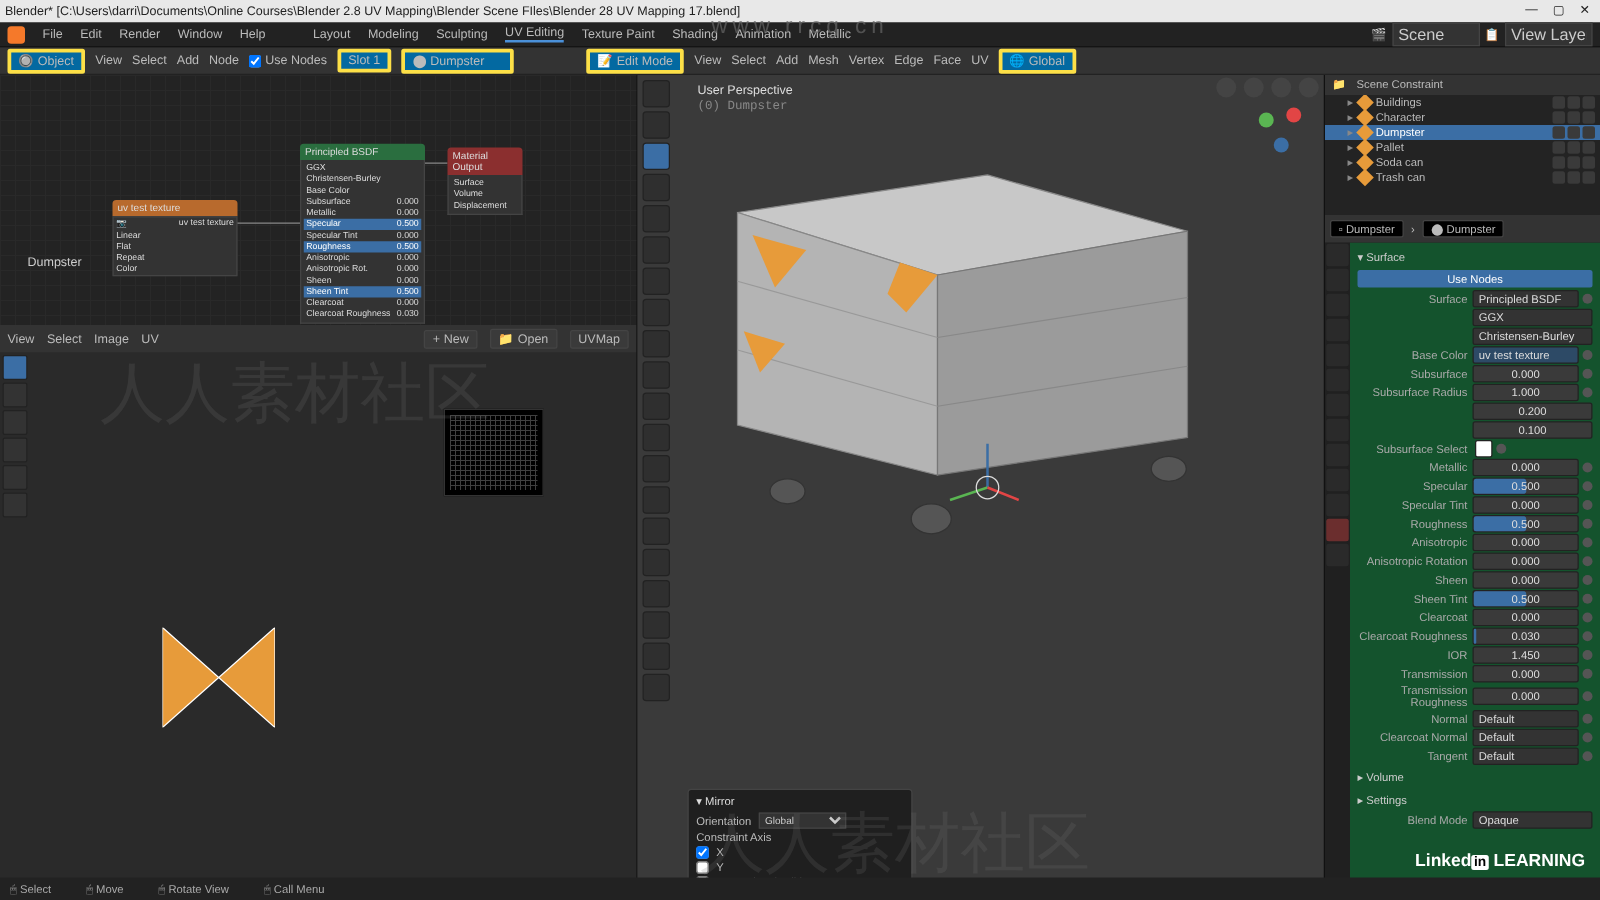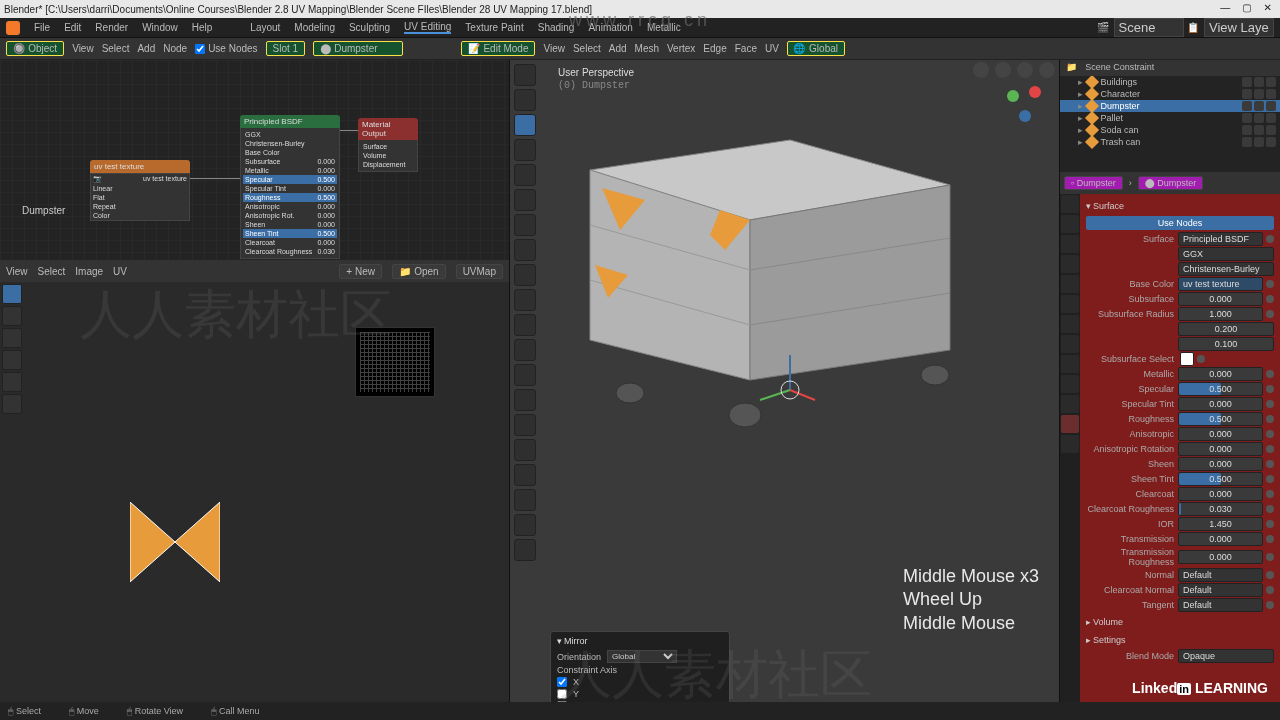--- a/index.html
+++ b/index.html
@@ -8,21 +8,21 @@
 .titlebar { height: 18px; background: #e8e8e8; color: #222; display: flex; align-items: center; font-size: 10px; padding: 0 4px; }
 .titlebar .winbtns { position: absolute; right: 0; top: 0; display: flex; gap: 12px; padding: 2px 8px; }
 .titlebar .winbtns span { cursor: pointer; }
 
 .menubar { height: 20px; background: #222; border-bottom: 1px solid #111; display: flex; align-items: center; padding: 0 6px; gap: 14px; font-size: 10px; }
 .menubar .icon { width: 14px; height: 14px; background: #f5792a; border-radius: 3px; }
 .menubar .scene-sel { margin-left: auto; display: flex; gap: 4px; align-items: center; }
 .menubar .scene-sel input { background: #333; border: 1px solid #444; color: #ccc; font-size: 13px; padding: 1px 4px; width: 70px; }
 
 .toolbar { height: 22px; background: #333; border-bottom: 1px solid #222; display: flex; align-items: center; padding: 0 6px; gap: 8px; font-size: 10px; }
-.toolbar .sel { background: #14532d; border: 1px solid #fde047; padding: 1px 6px; border-radius: 2px; }
+.toolbar .sel { background: #0369a1; border: 3px solid #fde047; padding: 1px 6px; border-radius: 2px; }
 .toolbar .chk { display: flex; align-items: center; gap: 3px; }
 .toolbar input[type=checkbox] { width: 10px; height: 10px; }
 
 .main { display: grid; grid-template-columns: 510px 550px 220px; height: 660px; }
 
 
 .left-col { display: grid; grid-template-rows: 200px 22px 1fr; background: #2a2a2a; border-right: 1px solid #111; }
 .node-editor { position: relative; background: #232323; background-image: linear-gradient(#292929 1px, transparent 1px), linear-gradient(90deg, #292929 1px, transparent 1px); background-size: 12px 12px; overflow: hidden; }
 .node { position: absolute; border-radius: 3px; font-size: 8px; color: #ddd; }
 .node .hdr { padding: 2px 4px; border-radius: 3px 3px 0 0; font-size: 8px; }
@@ -75,29 +75,29 @@
 .right-col { background: #252525; display: grid; grid-template-rows: 16px 96px 22px 1fr; }
 .outliner-hdr { background: #333; padding: 2px 6px; font-size: 9px; display: flex; gap: 8px; }
 .outliner { background: #232323; overflow: auto; font-size: 9px; }
 .outliner .row { display: flex; align-items: center; padding: 1px 4px; gap: 4px; }
 .outliner .row.sel { background: #3b6ea5; color: #fff; }
 .outliner .ico { width: 10px; height: 10px; background: #e79b3a; transform: rotate(45deg); }
 .outliner .vis { margin-left: auto; display: flex; gap: 2px; }
 .outliner .vis span { width: 10px; height: 10px; background: #3a3a3a; border-radius: 2px; }
 
 .prop-hdr { background: #333; display: flex; align-items: center; padding: 2px 4px; gap: 6px; font-size: 9px; }
-.prop-hdr .bc { background: #a21caf; padding: 1px 6px; border: 1px solid #444; border-radius: 2px; }
+.prop-hdr .bc { background: #000000; padding: 1px 6px; border: 1px solid #444; border-radius: 2px; }
 
 .props { display: grid; grid-template-columns: 20px 1fr; overflow: hidden; }
 .prop-tabs { background: #202020; display: flex; flex-direction: column; }
 .prop-tabs .t { width: 18px; height: 18px; margin: 1px; border-radius: 2px; background: #2a2a2a; }
 .prop-tabs .t.a { background: #3b6ea5; }
 .prop-tabs .t.r { background: #6b2e2e; }
 
-.prop-body { background: #7f1d1d; overflow-y: auto; padding: 2px; font-size: 9px; }
+.prop-body { background: #14532d; overflow-y: auto; padding: 2px; font-size: 9px; }
 .prop-body .sec { color: #ccc; padding: 3px 4px; margin-top: 2px; }
 .use-nodes { background: #3b6ea5; color: #fff; text-align: center; padding: 2px; margin: 2px 4px; border-radius: 2px; }
 .field { display: flex; align-items: center; margin: 1px 4px; }
 .field .lbl { width: 92px; text-align: right; padding-right: 4px; color: #aaa; }
 .field .val { flex: 1; background: #3a3a3a; border: 1px solid #222; padding: 1px 4px; text-align: center; color: #ddd; position: relative; border-radius: 2px; }
 .field .val.sel { background: #333; text-align: left; }
 .field .val.slider::before { content: ''; position: absolute; left: 0; top: 0; height: 100%; background: #3b6ea5; border-radius: 2px; }
 .field .val.slider.s50::before { width: 50%; }
 .field .val.slider.s3::before { width: 3%; }
 .field .val.slider span { position: relative; }
@@ -364,25 +364,20 @@
       <ellipse cx="80" cy="283" rx="14" ry="10" fill="#555" stroke="#333"></ellipse>
       <ellipse cx="195" cy="305" rx="16" ry="12" fill="#555" stroke="#333"></ellipse>
       <ellipse cx="385" cy="265" rx="14" ry="10" fill="#555" stroke="#333"></ellipse>
 
       <line x1="240" y1="280" x2="240" y2="245" stroke="#3b6ea5" stroke-width="2"></line>
       <line x1="240" y1="280" x2="210" y2="290" stroke="#5ab552" stroke-width="2"></line>
       <line x1="240" y1="280" x2="265" y2="290" stroke="#e24545" stroke-width="2"></line>
       <circle cx="240" cy="280" r="9" fill="none" stroke="#ddd"></circle>
     </svg>
 
-    <div class="ann">
-      <div>Middle Mouse x3</div>
-      <div>Wheel Up</div>
-      <div>Middle Mouse</div>
-    </div>
 
     <div class="mirror-panel">
       <div class="h">▾ <span>Mirror</span></div>
       <div class="r">
           <span>Orientation</span>
         <select><option>Global</option></select>
         </div>
       <div class="r">Constraint Axis</div>
       <div class="r">
           <input type="checkbox" checked="" style="">

